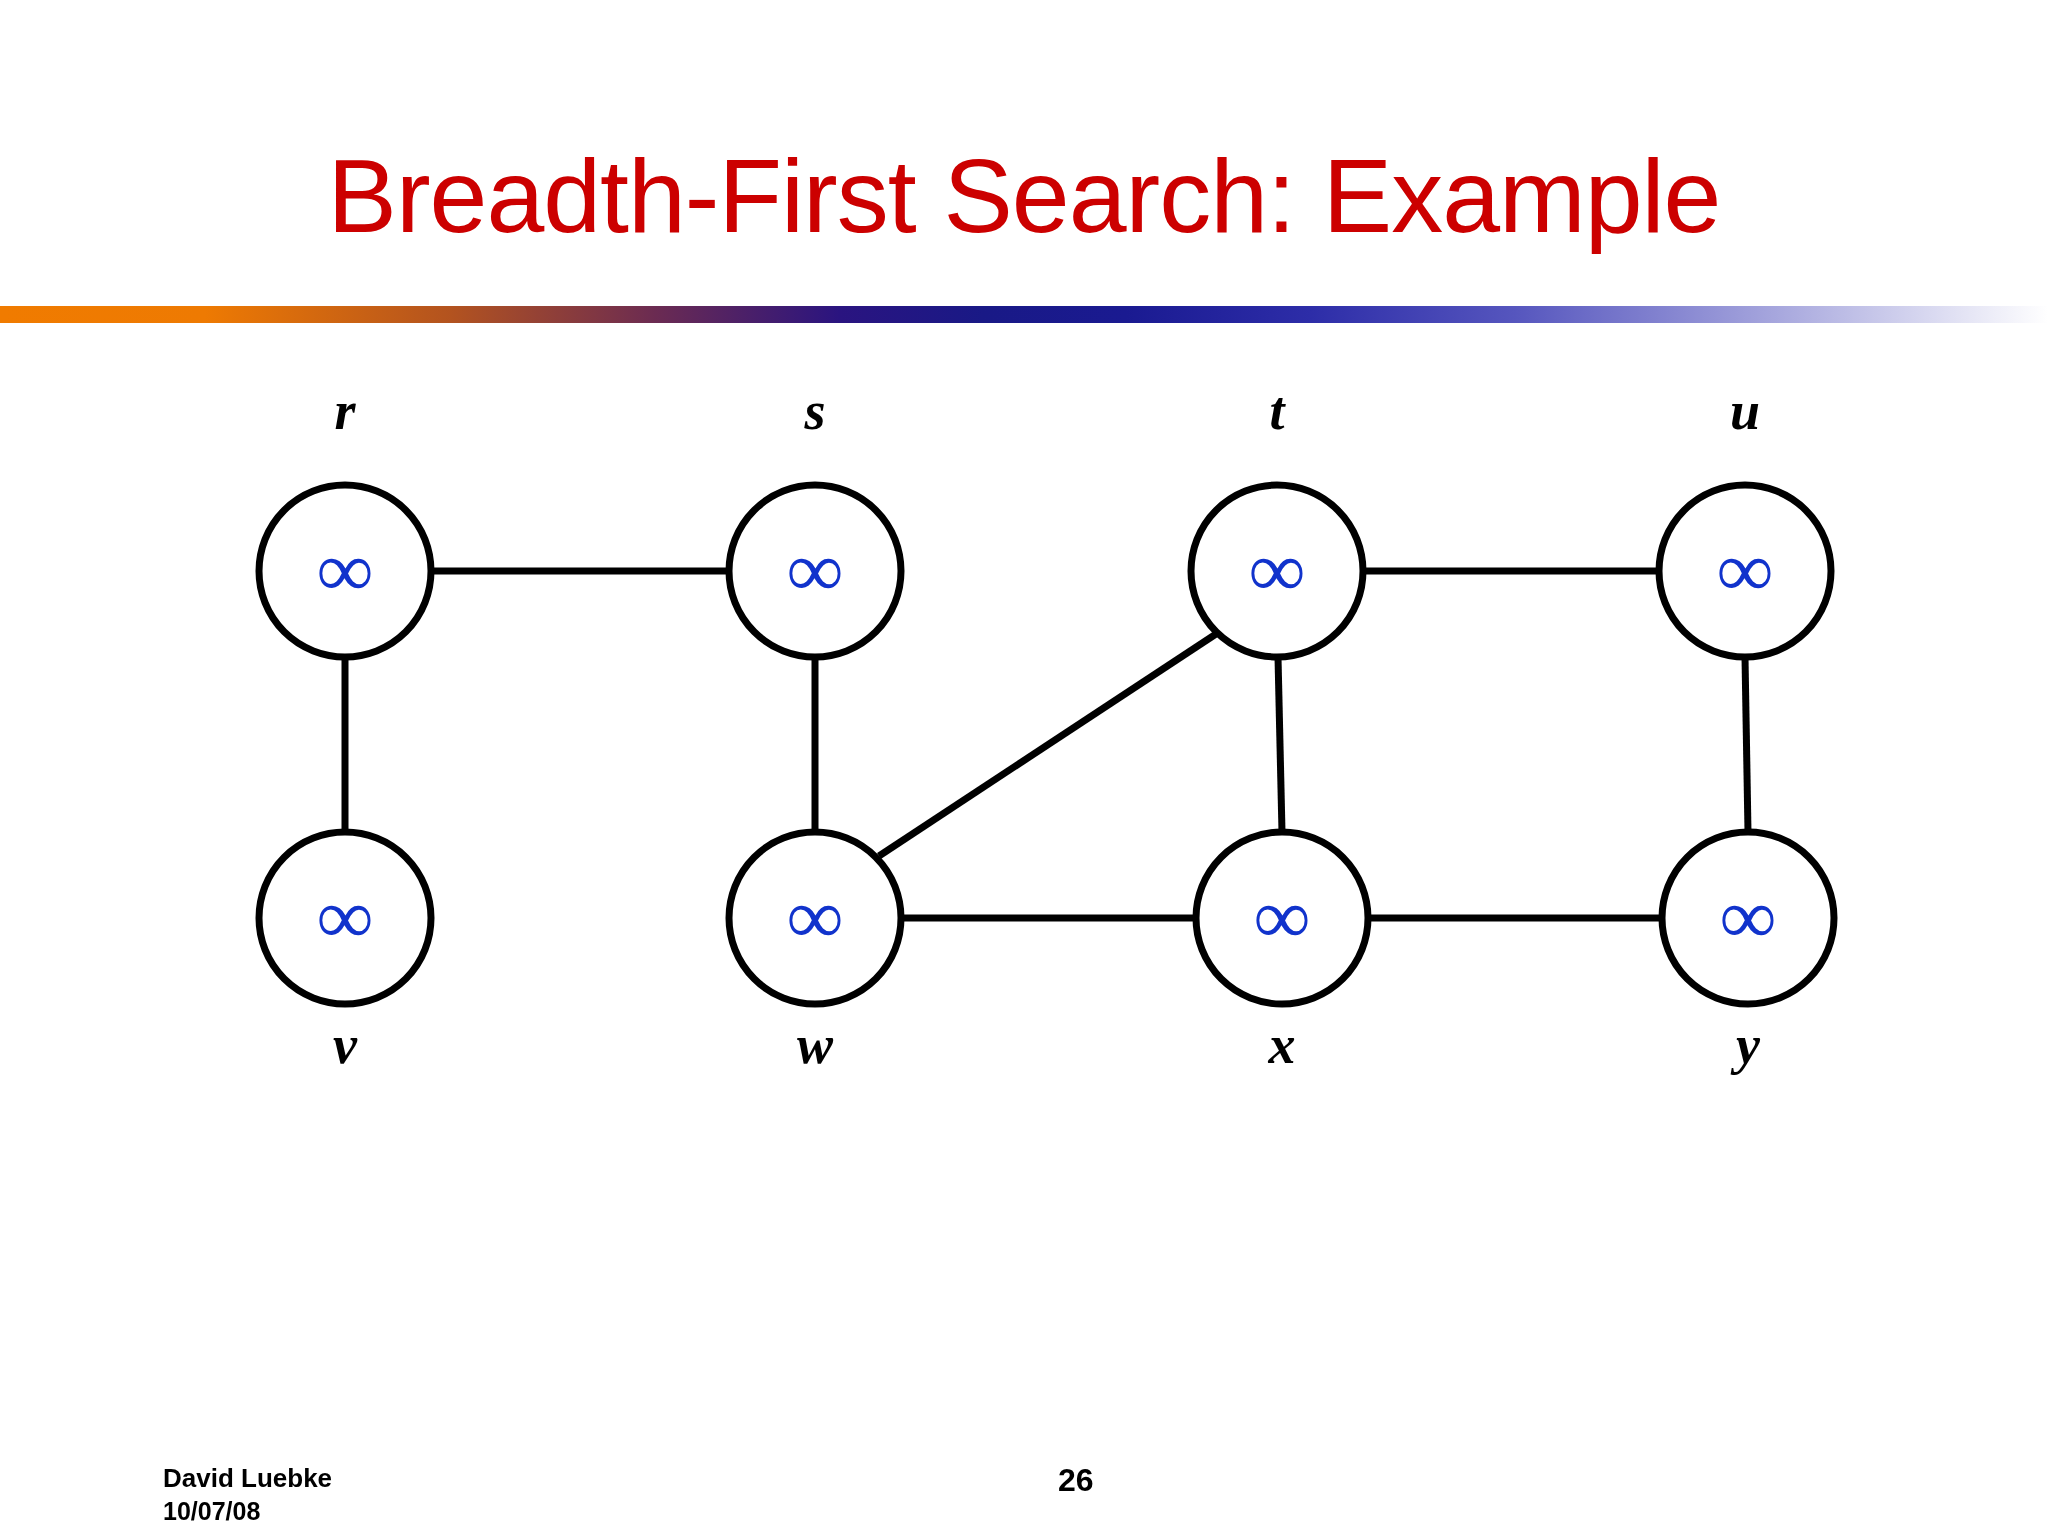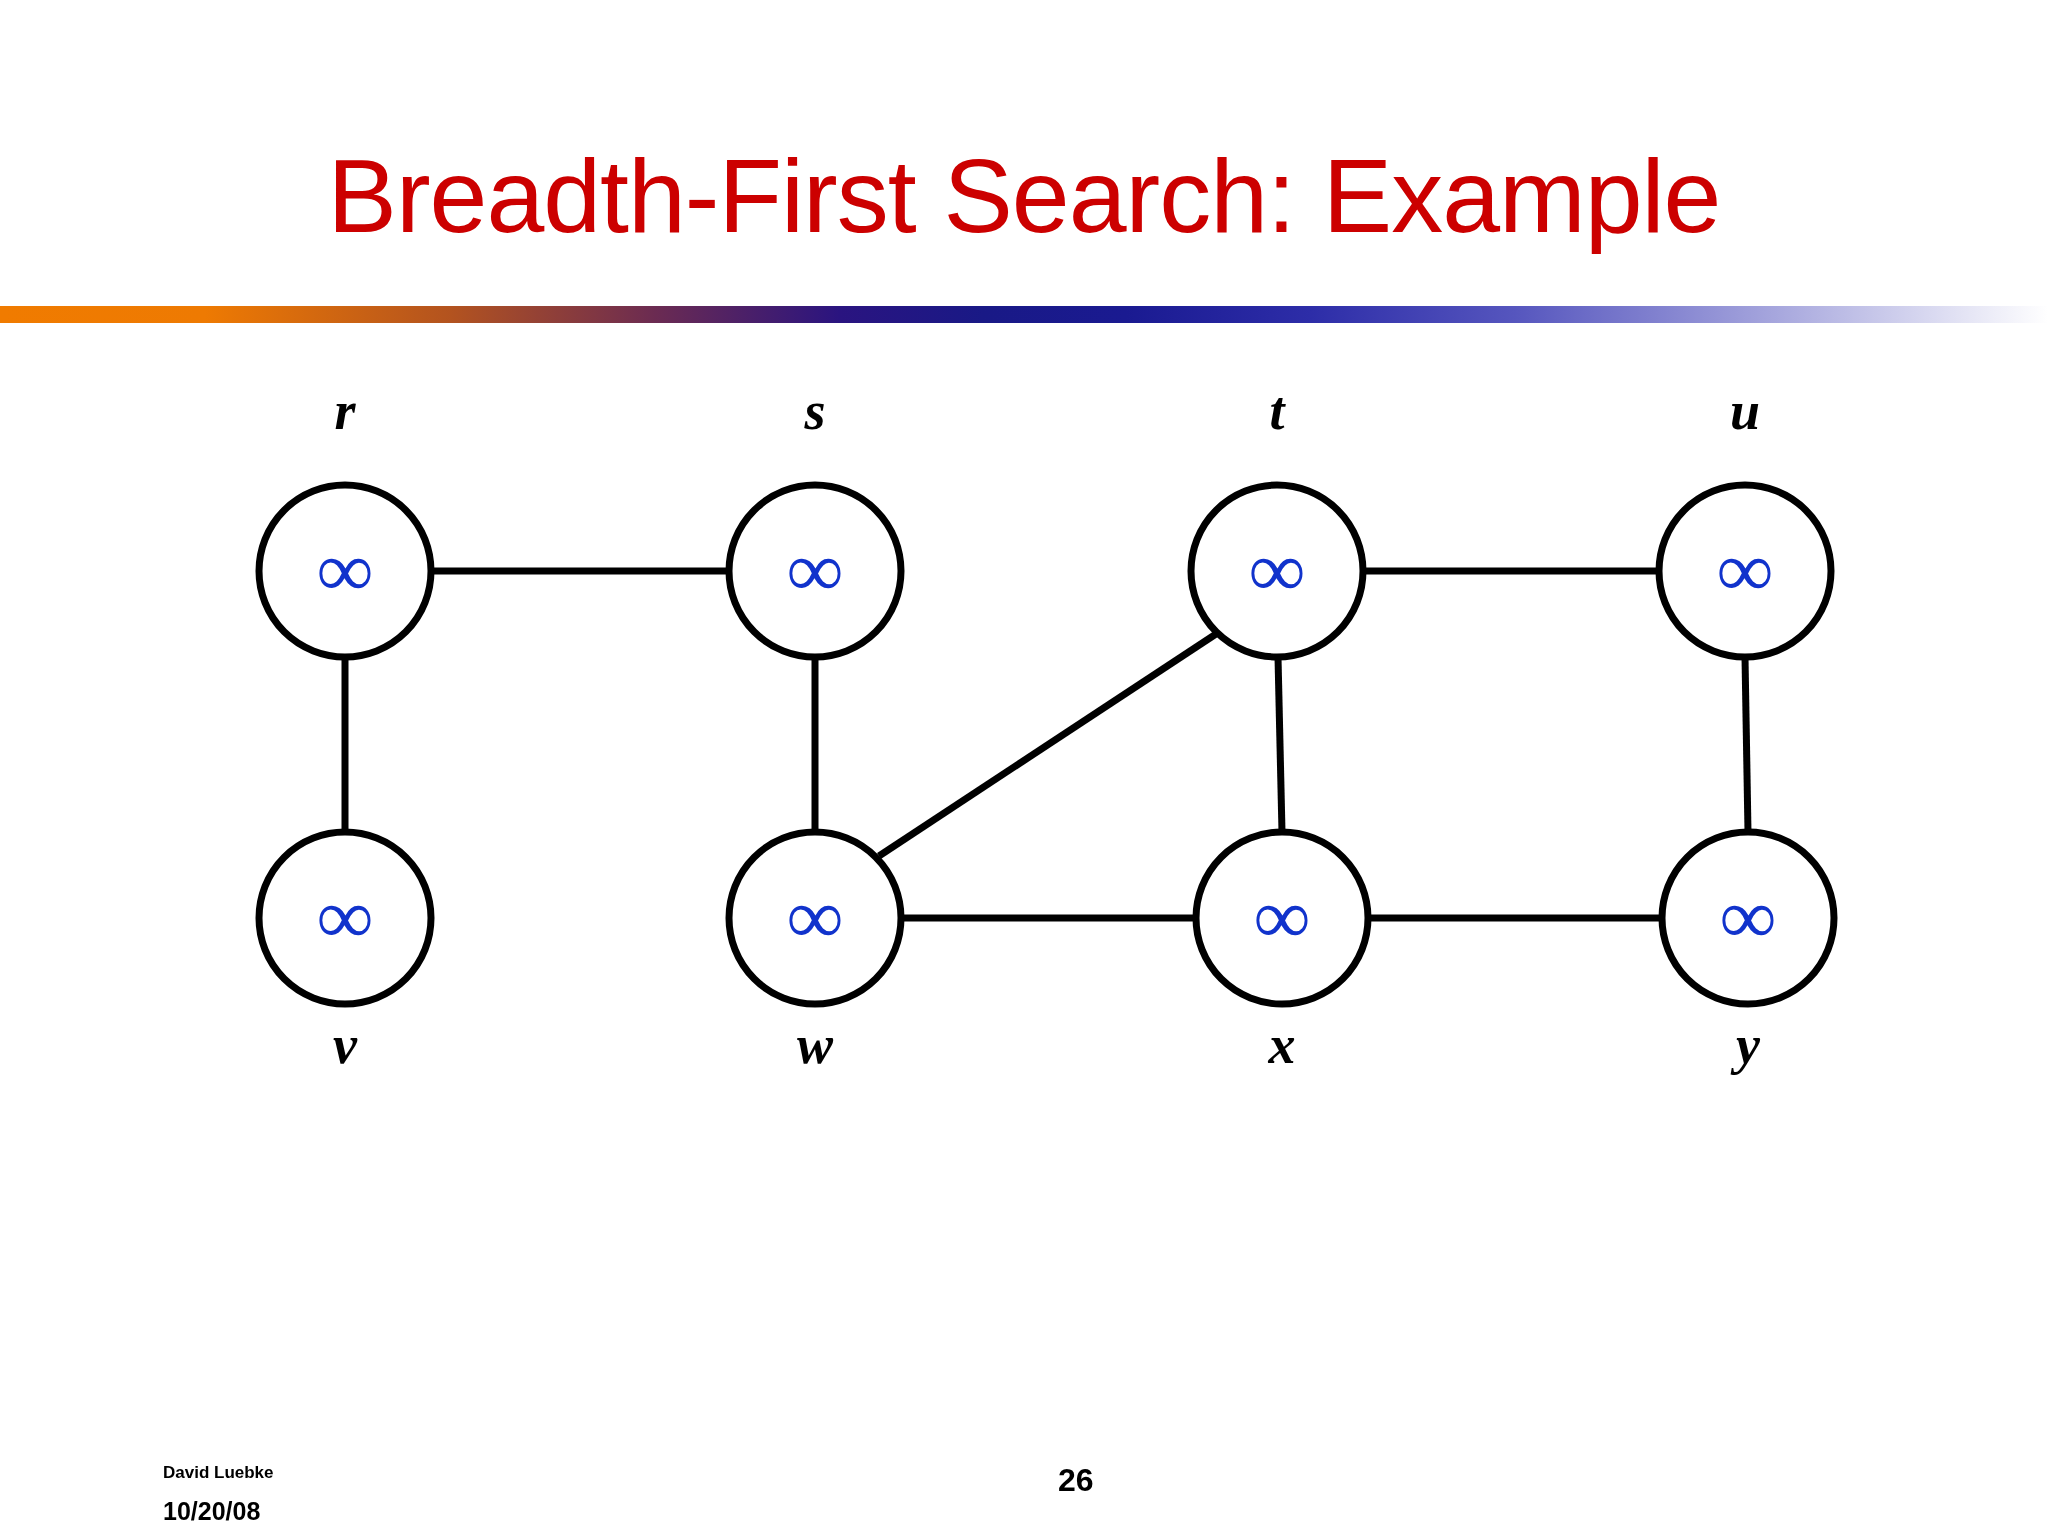--- a/index.html
+++ b/index.html
@@ -65,21 +65,21 @@
   }
   .graph svg { display: block; }
 
   
   .footer-author {
     position: absolute;
     left: 163px;
     top: 1462px;
     color: #000000;
     font-family: "Liberation Sans", sans-serif;
-    font-size: 17px;
+    font-size: 26px;
     font-weight: bold;
     line-height: 1.28;
     white-space: nowrap;
   }
   .footer-date {
     position: absolute;
     left: 163px;
     top: 1495px;
     color: #000000;
     font-family: "Liberation Sans", sans-serif;
@@ -160,16 +160,16 @@
           <g>
             <ellipse cx="1748" cy="918" rx="86" ry="86" fill="#FFFFFF" stroke="#000000" stroke-width="7"></ellipse>
             <text x="1748" y="943" text-anchor="middle" fill="#1133CC" font-family="&quot;Liberation Serif&quot;, &quot;DejaVu Serif&quot;, serif" font-size="78" font-weight="bold">∞</text>
             <text x="1748" y="1063" text-anchor="middle" fill="#000000" font-family="&quot;Liberation Serif&quot;, &quot;DejaVu Serif&quot;, serif" font-size="54" font-weight="bold" font-style="italic">y</text>
           </g>
         </g>
     </svg>
   </div>
 
   <div class="footer-author">David Luebke</div>
-  <div class="footer-date">10/20/08</div>
+  <div class="footer-date">10/07/08</div>
   <div class="footer-pageno">26</div>
 
 </div>
 
 </body></html>

